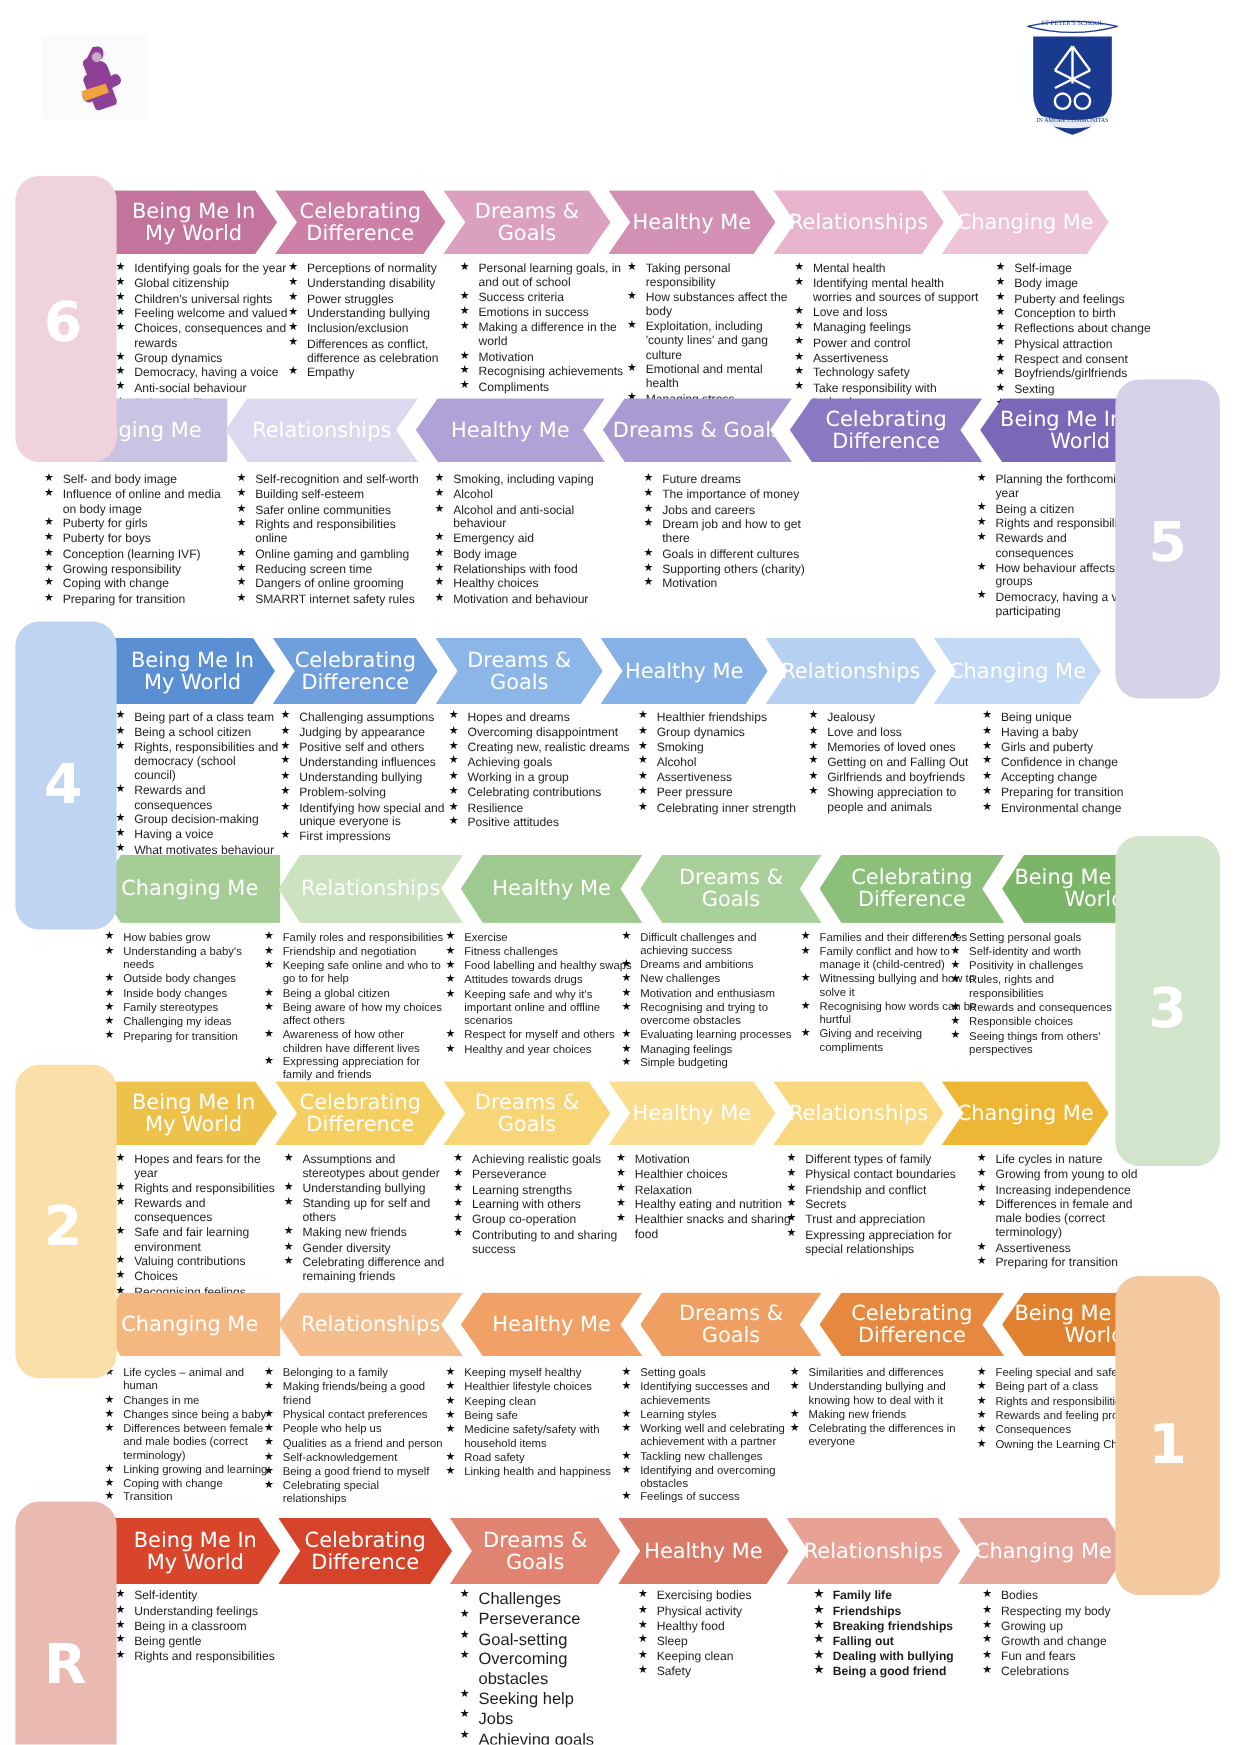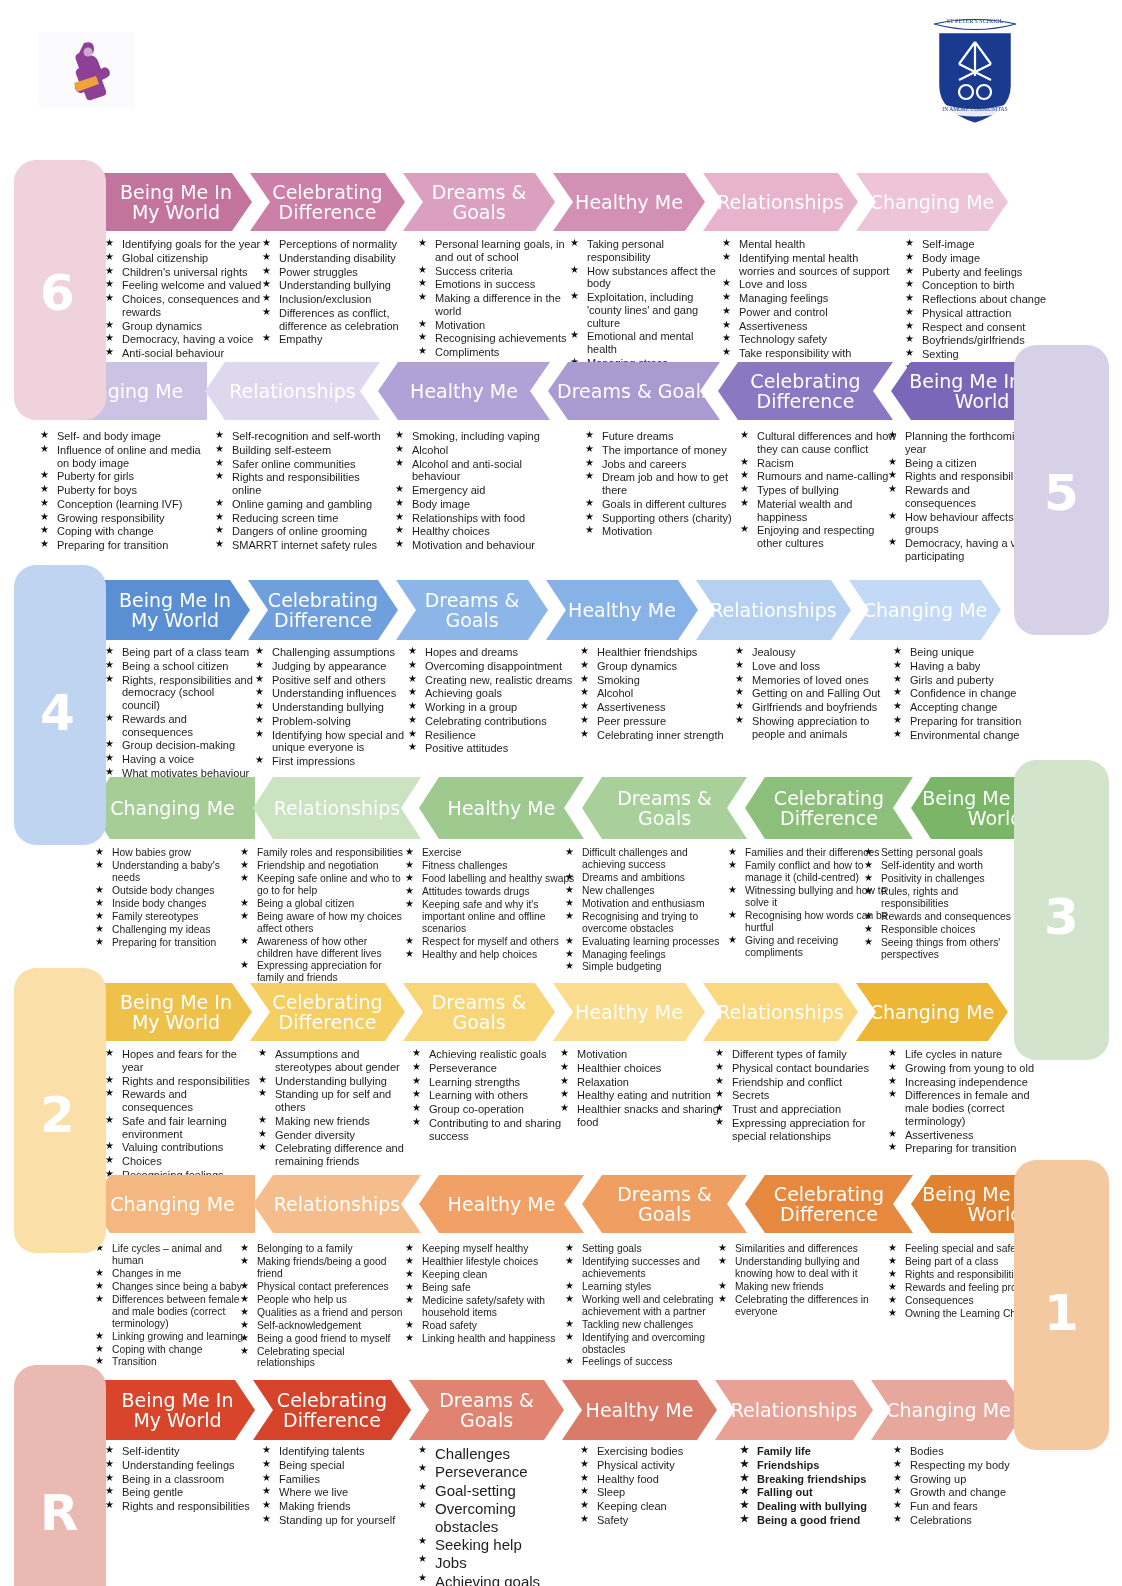--- a/index.html
+++ b/index.html
@@ -288,30 +288,20 @@
       <ul>
         <li>Future dreams</li>
         <li>The importance of money</li>
         <li>Jobs and careers</li>
         <li>Dream job and how to get there</li>
         <li>Goals in different cultures</li>
         <li>Supporting others (charity)</li>
         <li>Motivation</li>
       </ul>
     </div>
-    <div class="col" style="left: 740px; top: 290px; width: 160px; font-size: 11px;">
-      <ul>
-        <li>Cultural differences and how they can cause conflict</li>
-        <li>Racism</li>
-        <li>Rumours and name-calling</li>
-        <li>Types of bullying</li>
-        <li>Material wealth and happiness</li>
-        <li>Enjoying and respecting other cultures</li>
-      </ul>
-    </div>
     <div class="col" style="left: 888px; top: 290px; width: 155px; font-size: 11px;">
       <ul>
         <li>Planning the forthcoming year</li>
         <li>Being a citizen</li>
         <li>Rights and responsibilities</li>
         <li>Rewards and consequences</li>
         <li>How behaviour affects groups</li>
         <li>Democracy, having a voice, participating</li>
       </ul>
     </div>
@@ -445,21 +435,21 @@
       </ul>
     </div>
     <div class="col" style="left: 405px; top: 707px; width: 175px; font-size: 10.3px;">
       <ul>
         <li>Exercise</li>
         <li>Fitness challenges</li>
         <li>Food labelling and healthy swaps</li>
         <li>Attitudes towards drugs</li>
         <li>Keeping safe and why it's important online and offline scenarios</li>
         <li>Respect for myself and others</li>
-        <li>Healthy and help choices</li>
+        <li>Healthy and year choices</li>
       </ul>
     </div>
     <div class="col" style="left: 565px; top: 707px; width: 160px; font-size: 10.3px;">
       <ul>
         <li>Difficult challenges and achieving success</li>
         <li>Dreams and ambitions</li>
         <li>New challenges</li>
         <li>Motivation and enthusiasm</li>
         <li>Recognising and trying to overcome obstacles</li>
         <li>Evaluating learning processes</li>
@@ -672,30 +662,20 @@
     </div>
     <div class="col" style="left: 105px; top: 1305px; width: 155px; font-size: 11px;">
       <ul>
         <li>Self-identity</li>
         <li>Understanding feelings</li>
         <li>Being in a classroom</li>
         <li>Being gentle</li>
         <li>Rights and responsibilities</li>
       </ul>
     </div>
-    <div class="col" style="left: 262px; top: 1305px; width: 160px; font-size: 11px;">
-      <ul>
-        <li>Identifying talents</li>
-        <li>Being special</li>
-        <li>Families</li>
-        <li>Where we live</li>
-        <li>Making friends</li>
-        <li>Standing up for yourself</li>
-      </ul>
-    </div>
     <div class="col" style="left: 418px; top: 1305px; width: 155px; font-size: 15px;">
       <ul>
         <li>Challenges</li>
         <li>Perseverance</li>
         <li>Goal-setting</li>
         <li>Overcoming obstacles</li>
         <li>Seeking help</li>
         <li>Jobs</li>
         <li>Achieving goals</li>
       </ul>

